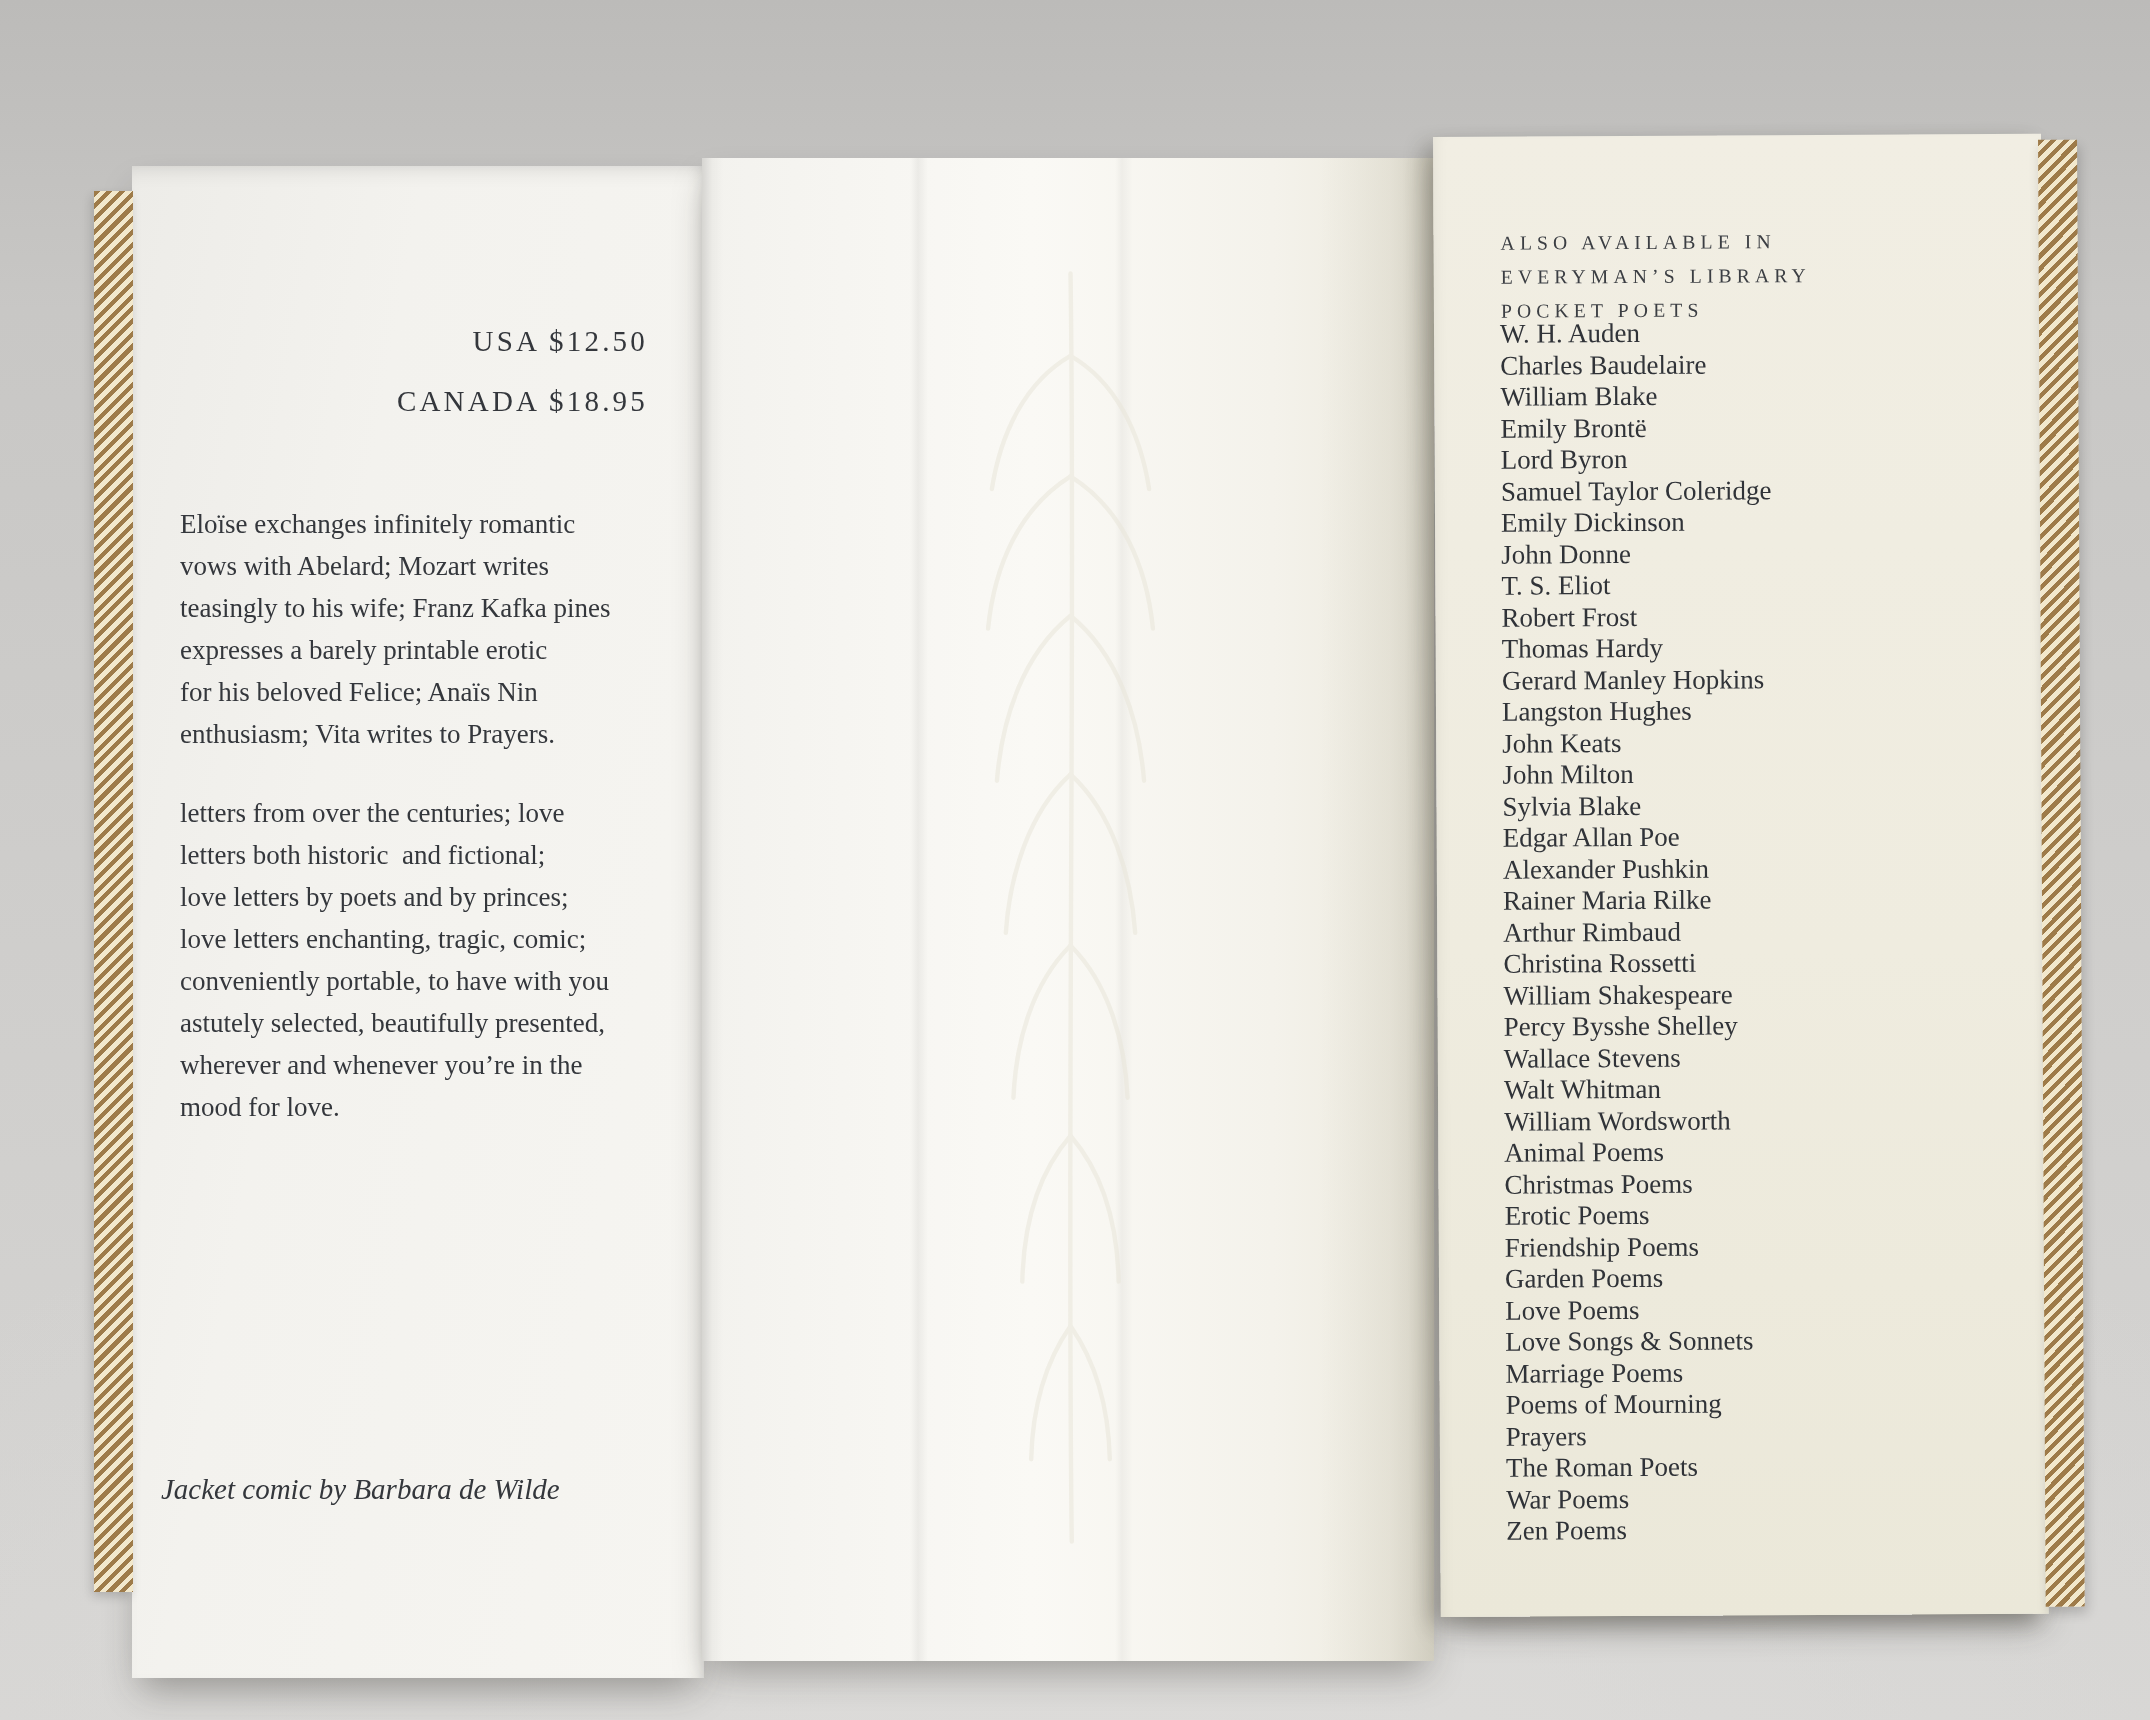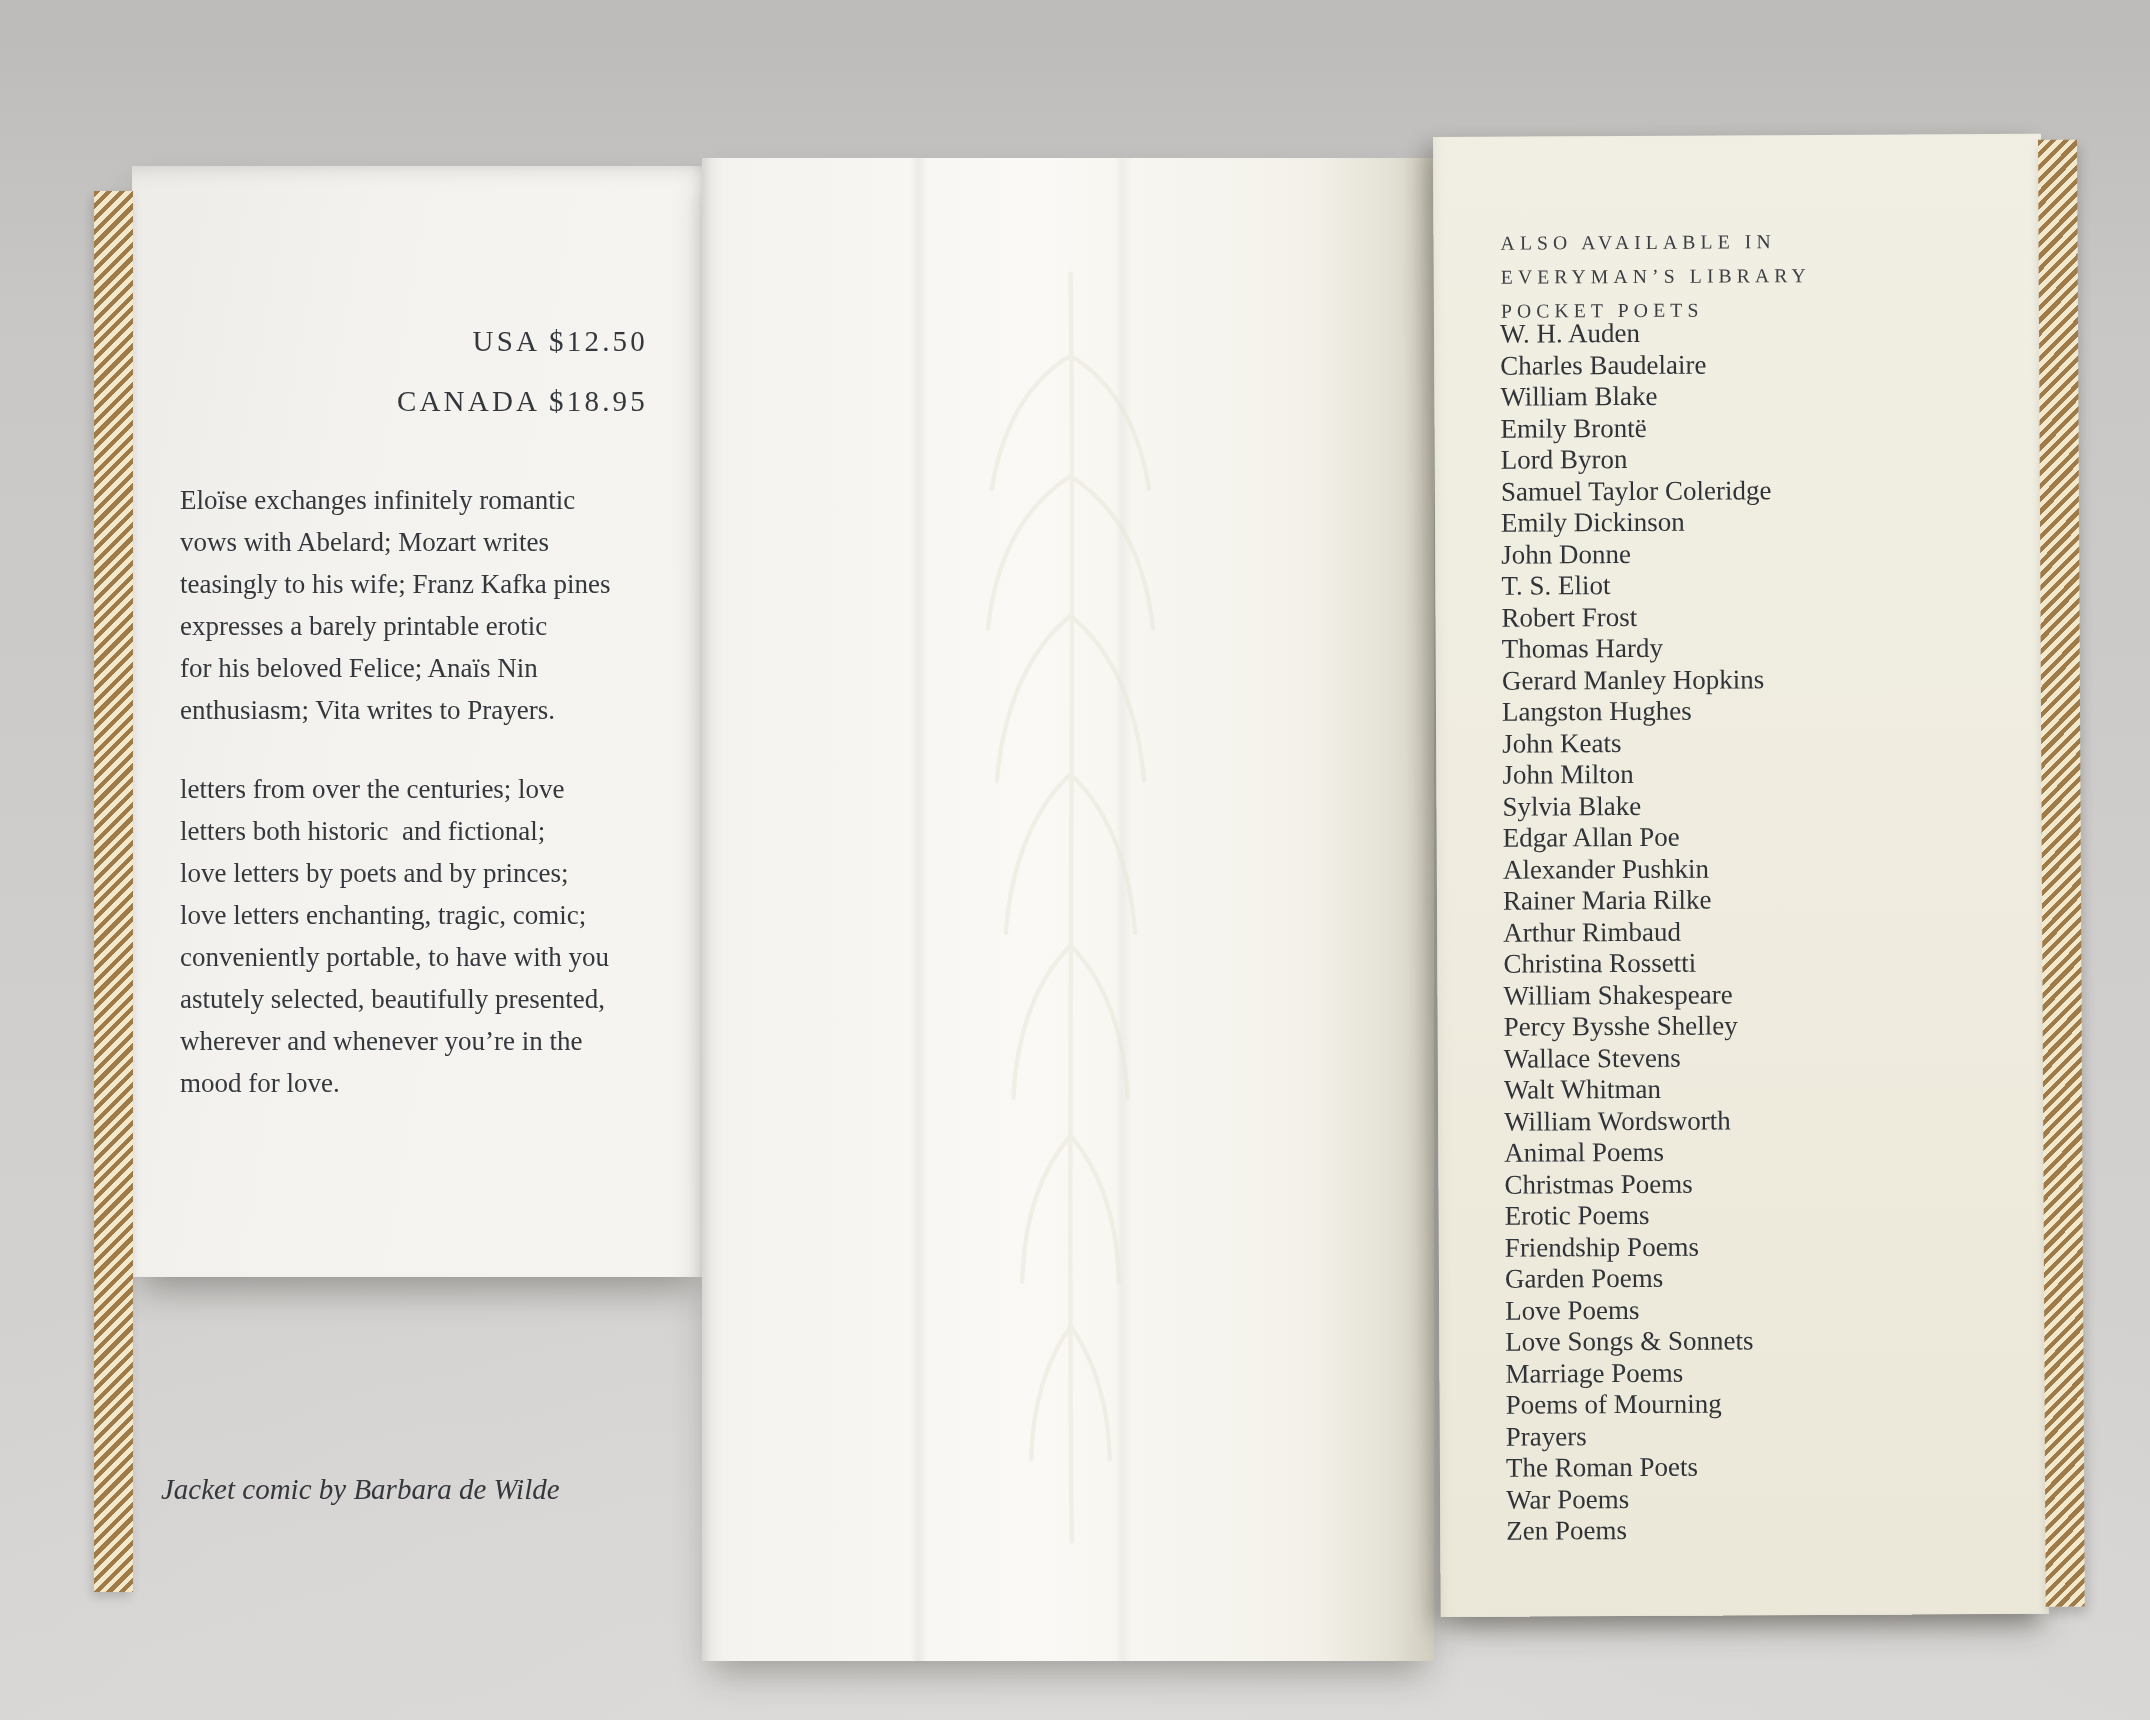--- a/index.html
+++ b/index.html
@@ -5,21 +5,21 @@
   html,body { margin:0; padding:0; background:#c8c7c5; }
   .stage {
     position:relative; width:2151px; height:1721px; overflow:hidden;
     font-family:"Liberation Serif","DejaVu Serif",serif;
     background:
       radial-gradient(120% 90% at 50% 115%, #dedddb 0%, rgba(222,221,219,0) 60%),
       linear-gradient(180deg,#bcbbb9 0%, #c8c7c5 18%, #cfcecc 55%, #d6d5d3 100%);
   }
   .panel { position:absolute; }
   .left-flap {
-    left:132px; top:166px; width:572px; height:1111px;
+    left:132px; top:166px; width:572px; height:1512px;
     background:linear-gradient(100deg,#edece8 0%,#f3f2ee 35%,#f6f5f1 100%);
     box-shadow:0 19px 35px -7.6px rgba(40,38,32,0.38),
                inset -12.7px 0 19px -15.2px rgba(0,0,0,0.20),
                inset 0 16.5px 24px -19px rgba(0,0,0,0.18);
   }
   .spine {
     left:702px; top:158px; width:732px; height:1503px;
     background:
       linear-gradient(90deg, rgba(0,0,0,0.12) 0px, rgba(0,0,0,0.03) 10.2px, rgba(0,0,0,0) 21.6px),
       linear-gradient(90deg, transparent 208px, rgba(0,0,0,0.05) 216px, transparent 226px),
@@ -42,21 +42,21 @@
   }
   .stripe-left  { left:-38px; top:25.4px;  height:1401px; box-shadow:-1.9px 5.1px 10.2px rgba(0,0,0,0.18); }
   .stripe-right { left:605px; top:6.4px;  height:1467px; box-shadow:2.5px 6.4px 11.4px rgba(0,0,0,0.18); }
 
   .line, .poet, .header-line, .price-line { white-space:pre; }
 
   .prices {
     position:absolute; left:0; top:145px; width:516px; text-align:right;
     font-size:29px; letter-spacing:3.2px; line-height:60px; color:#34373c;
   }
-  .blurb { position:absolute; font-size:27px; line-height:42px; color:#34373c; }
+  .blurb { position:absolute; font-size:27px; line-height:42px; color:#34373c;margin-top:24px; }
   .blurb1 { left:48px; top:313px; }
   .blurb2 { left:48px; top:602px; }
   .credit {
     position:absolute; left:29px; top:1307px;
     font-size:29px; font-style:italic; color:#34373c; white-space:pre;
   }
   .list-header {
     position:absolute; left:67px; top:89px;
     font-size:19.7px; letter-spacing:5.1px; line-height:34px; color:#3b3e43;
   }

